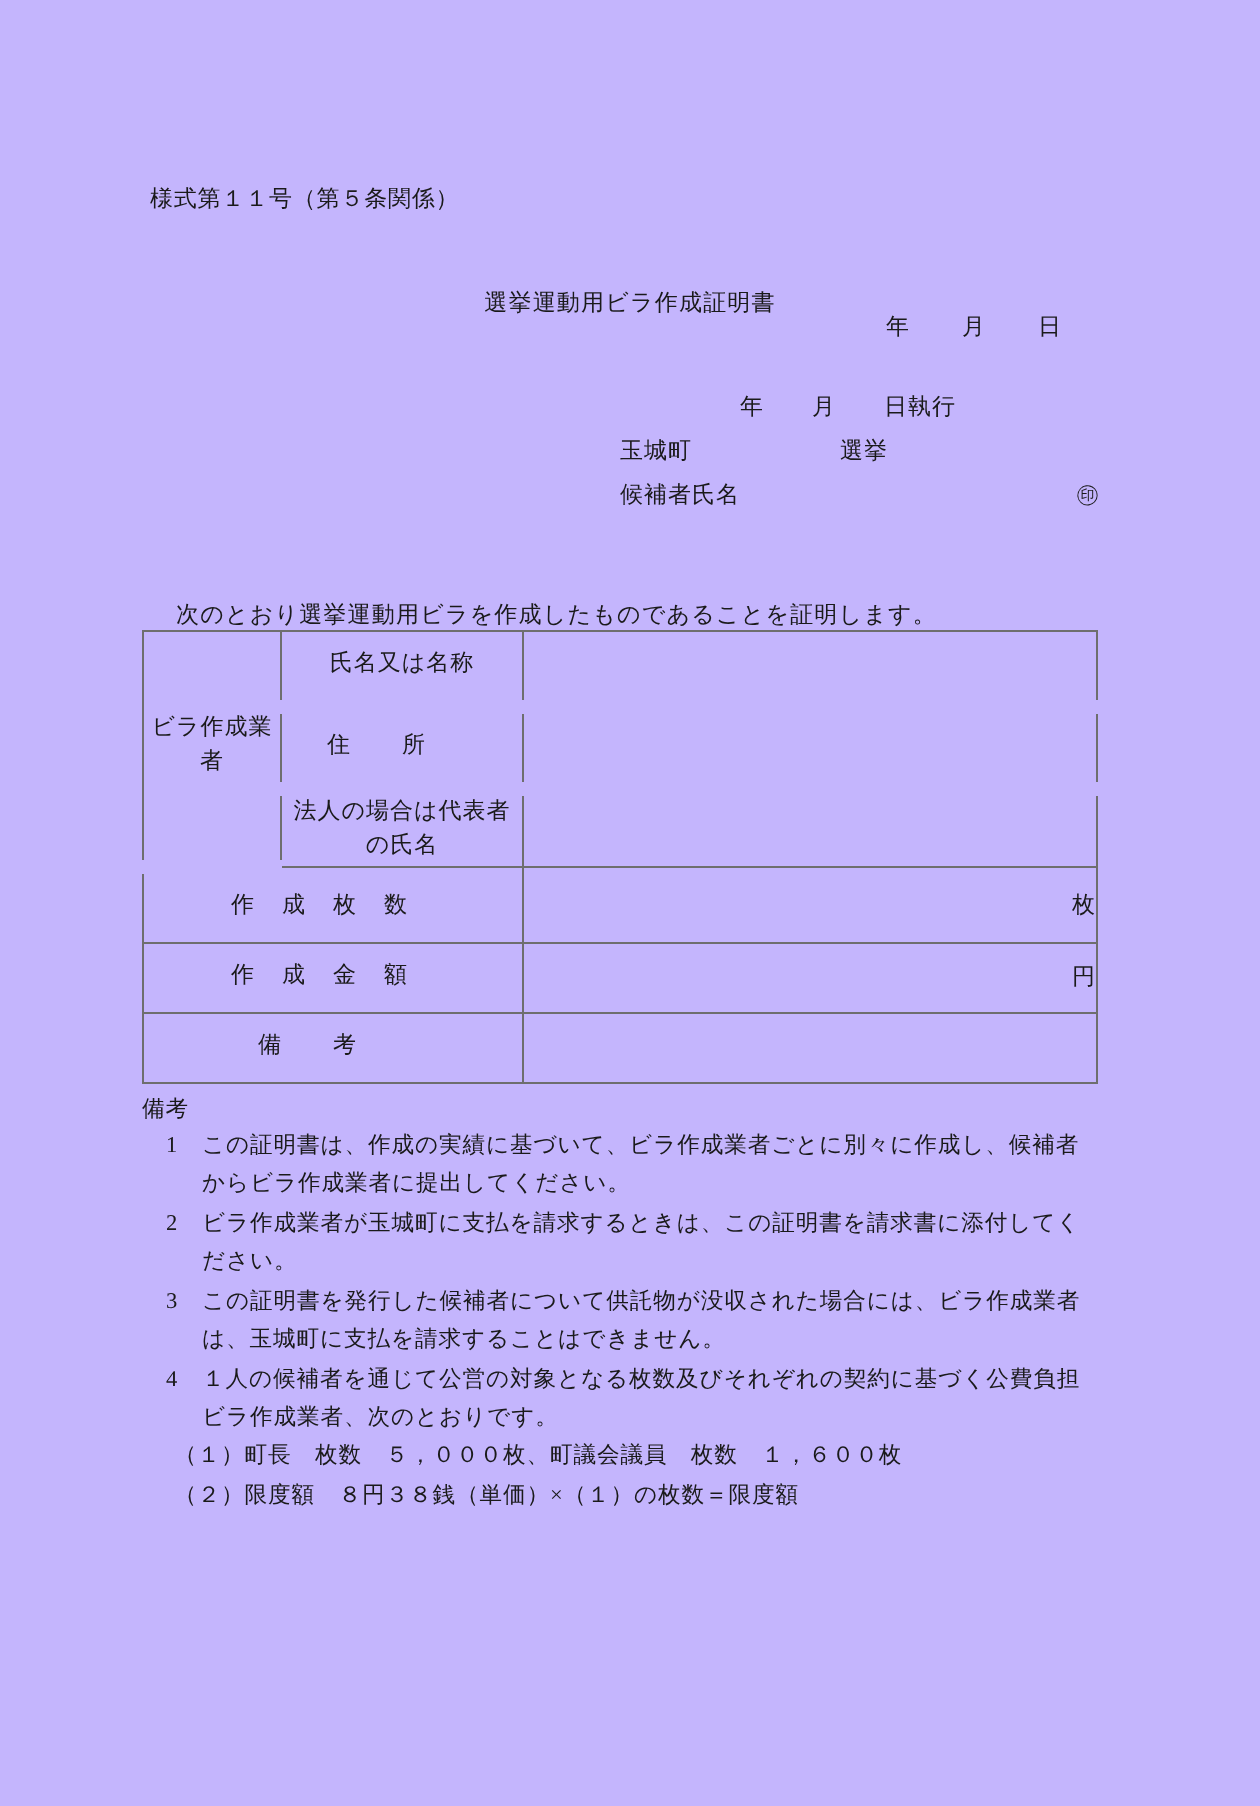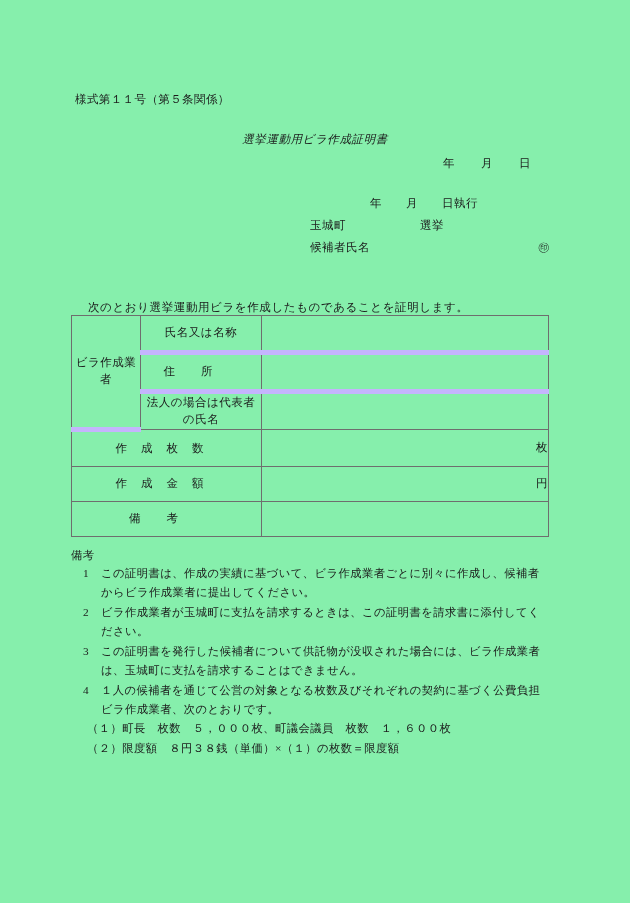--- a/index.html
+++ b/index.html
@@ -8,42 +8,41 @@
     background: #ffffff;
   }
   body {
     font-family: "Liberation Serif", "DejaVu Serif", serif;
     color: #1a1a1a;
   }
   .page {
     position: relative;
     width: 630px;
     height: 903px;
-    background: #86efac;
+    background: #c4b5fd;
     overflow: hidden;
   }
 
   
   .form-number {
     position: absolute;
     left: 75px;
     top: 92px;
     font-size: 11.5px;
     letter-spacing: 0.4px;
     white-space: nowrap;
   }
   .doc-title {
     position: absolute;
     left: 0;
     right: 0;
-    top: 132px;
+    top: 144px;
     text-align: center;
     font-size: 11.5px;
     letter-spacing: 0.6px;
-    font-style: italic;
   }
   .date-line-top {
     position: absolute;
     left: 443px;
     top: 156px;
     font-size: 11.5px;
     letter-spacing: 0.5px;
     white-space: nowrap;
   }
   .date-line-top .sp { display: inline-block; width: 26px; }
@@ -105,21 +104,21 @@
   .form-table td {
     border: 1px solid #6e6e6e;
     padding: 0;
     vertical-align: middle;
     height: 34px;
   }
   .form-table td.inner-div-top {
     border-top: 1px solid #c9c9c9;
   }
   .form-table td.inner-div-bottom {
-    border-bottom: 5px solid #c4b5fd;
+    border-bottom: 7px solid #c4b5fd;
   }
   .cell-label {
     text-align: center;
     letter-spacing: 0.5px;
     line-height: 1.5;
     padding: 3px 2px;
   }
   .col-a { width: 68px; }
   .col-b { width: 120px; }
   .col-c { width: 286px; }

